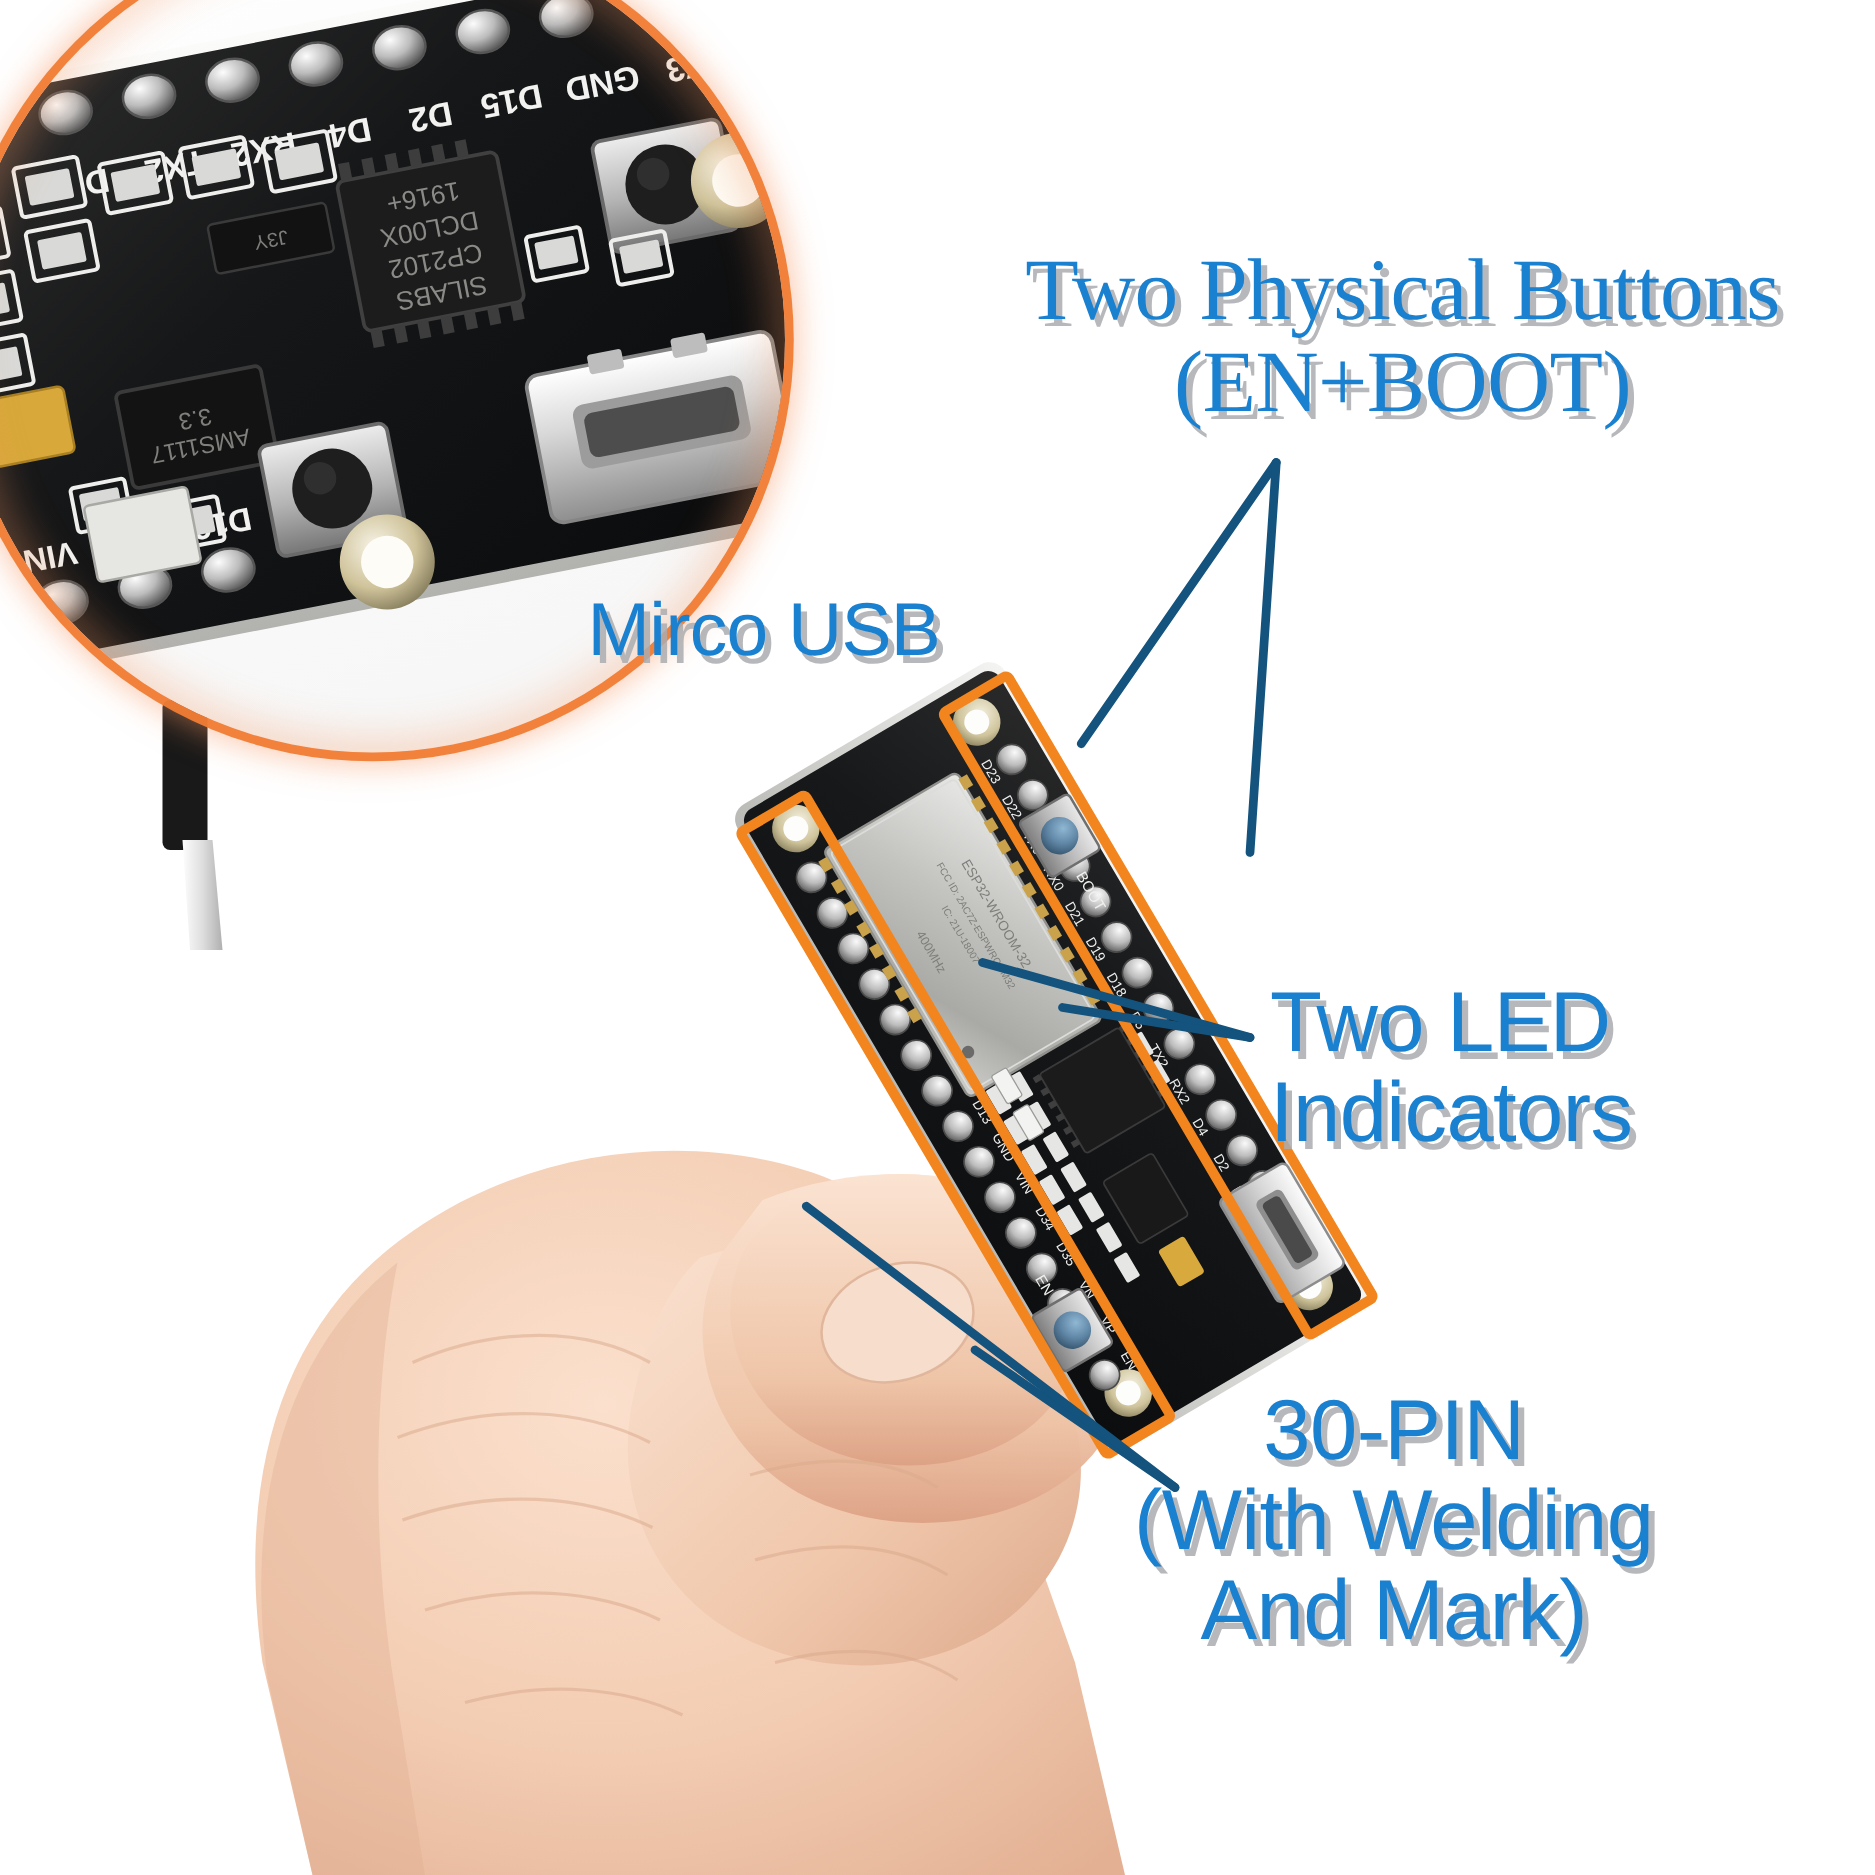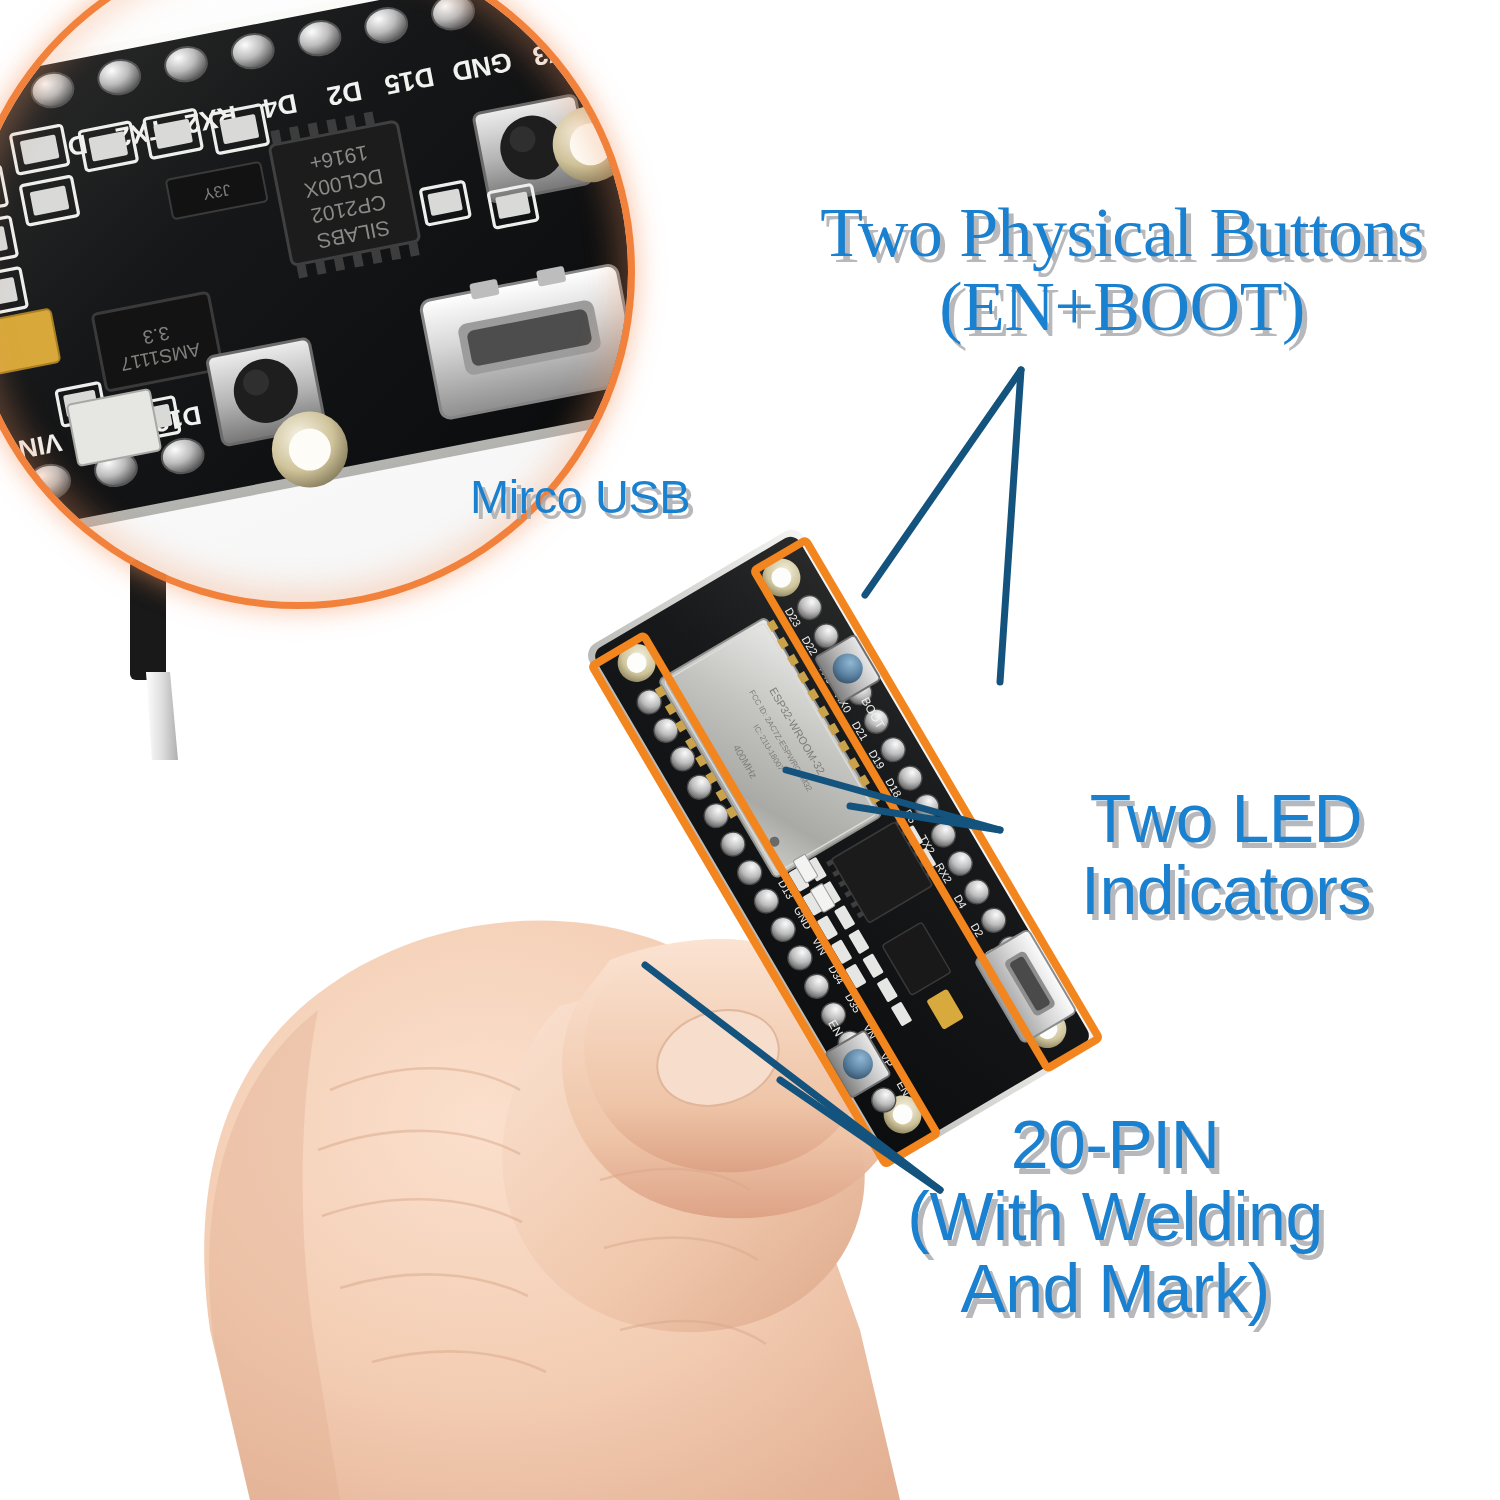--- a/index.html
+++ b/index.html
@@ -23,22 +23,22 @@
     position: absolute;
     color: #1a80d0;
     font-weight: 400;
     line-height: 1.06;
     letter-spacing: -0.5px;
     text-shadow: 5px 6px 0 rgba(170,172,175,0.85);
     white-space: pre-line;
     user-select: none;
   }
   #label-buttons { left: 752px; top: 196px; font-size: 70px; text-align: center; width: 740px; font-family: Liberation Serif, serif; }
-  #label-usb     { left: 470px; top: 472px; font-size: 47px; }
-  #label-led     { left: 1016px; top: 782px; font-size: 68px; text-align: center; width: 420px; }
+  #label-usb     { left: 470px; top: 472px; font-size: 60px; }
+  #label-led     { left: 1016px; top: 782px; font-size: 68px; width: 420px; }
   #label-pin     { left: 880px; top: 1108px; font-size: 68px; text-align: center; width: 470px; }
 
   
   #art { position:absolute; left:0; top:0; width:1500px; height:1500px; }
 
   
   #zoom-circle {
     position: absolute;
     left: -32px; top: -58px;
     width: 660px; height: 660px;
@@ -570,17 +570,17 @@
   <div id="zoom-circle-glow"></div>
 
   <div id="label-buttons" class="callout">Two Physical Buttons
 (EN+BOOT)</div>
 
   <div id="label-usb" class="callout">Mirco USB</div>
 
   <div id="label-led" class="callout">Two LED
 Indicators</div>
 
-  <div id="label-pin" class="callout">20-PIN
+  <div id="label-pin" class="callout">30-PIN
 (With Welding
 And Mark)</div>
 
 </div>
 
 </body></html>

